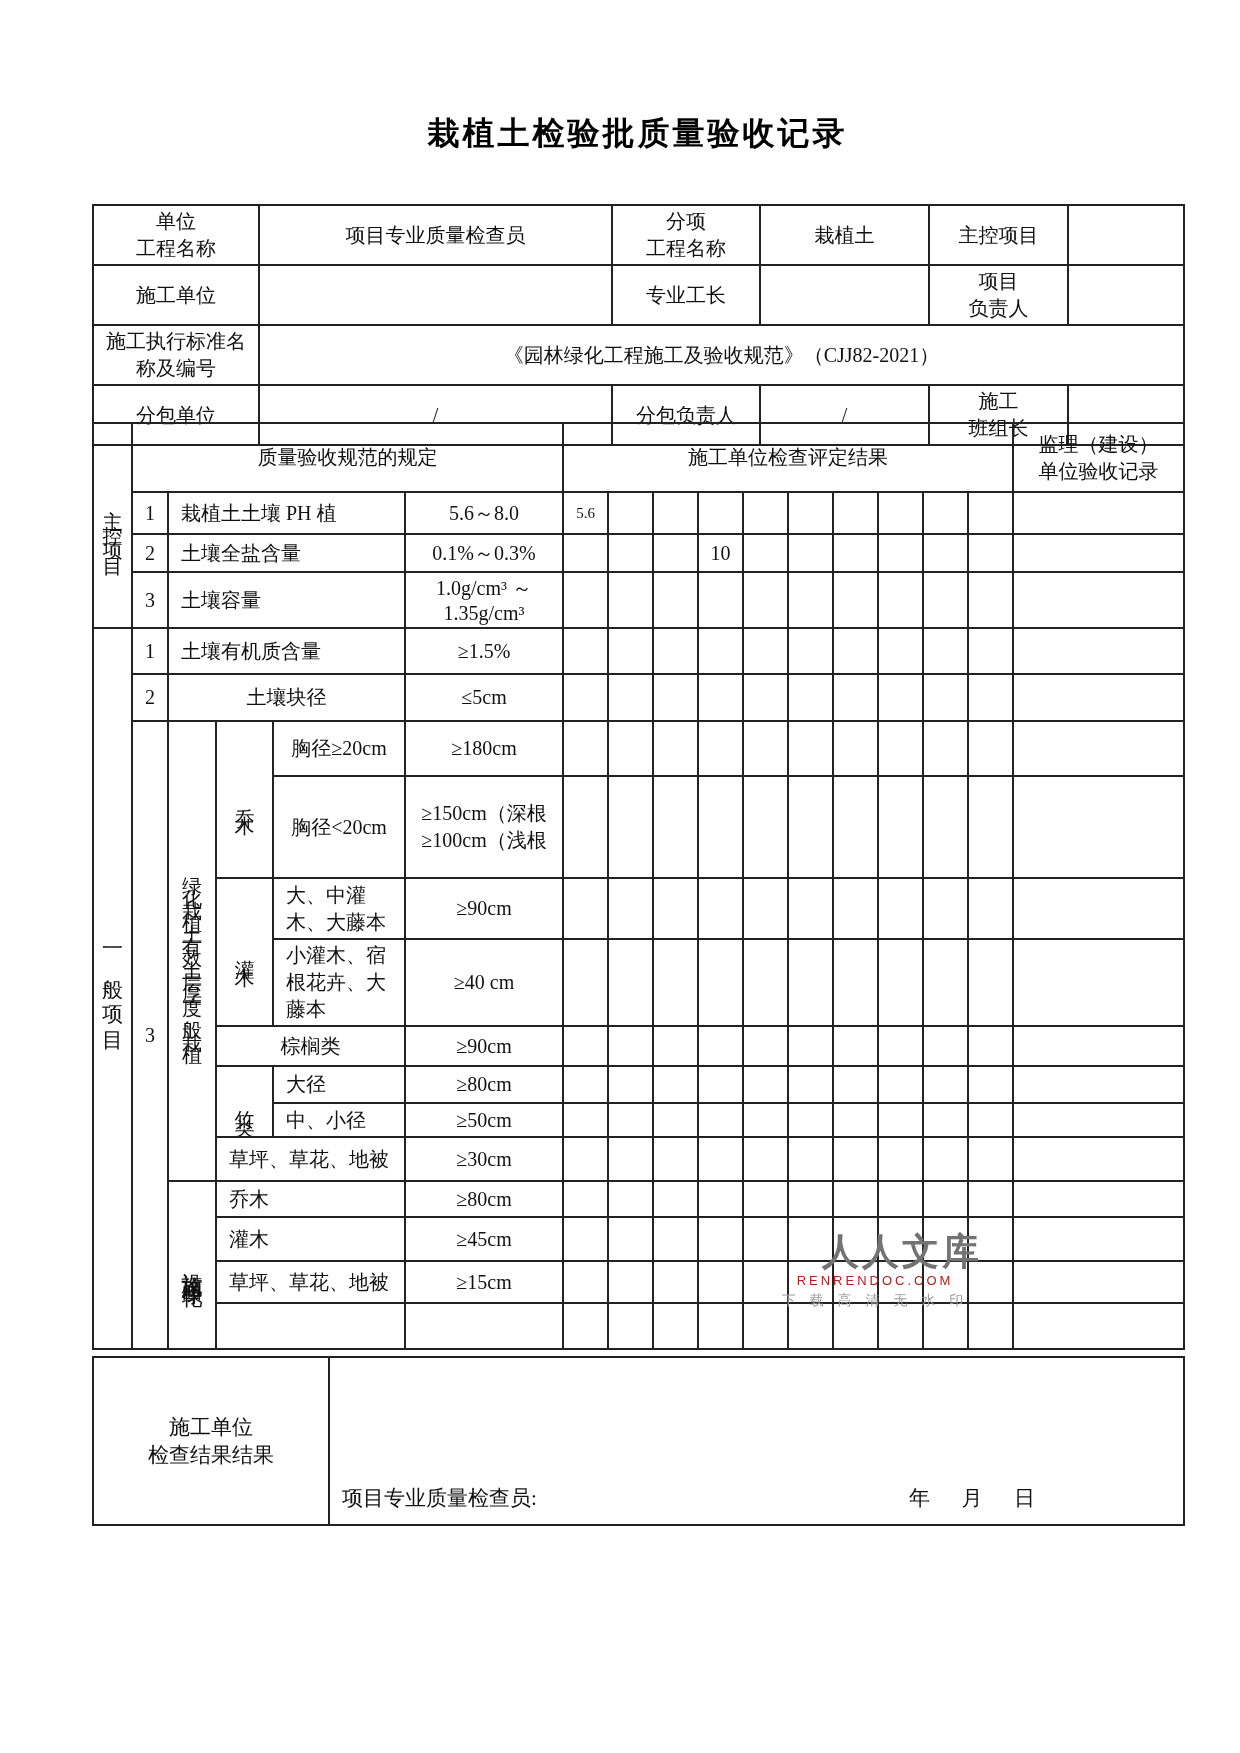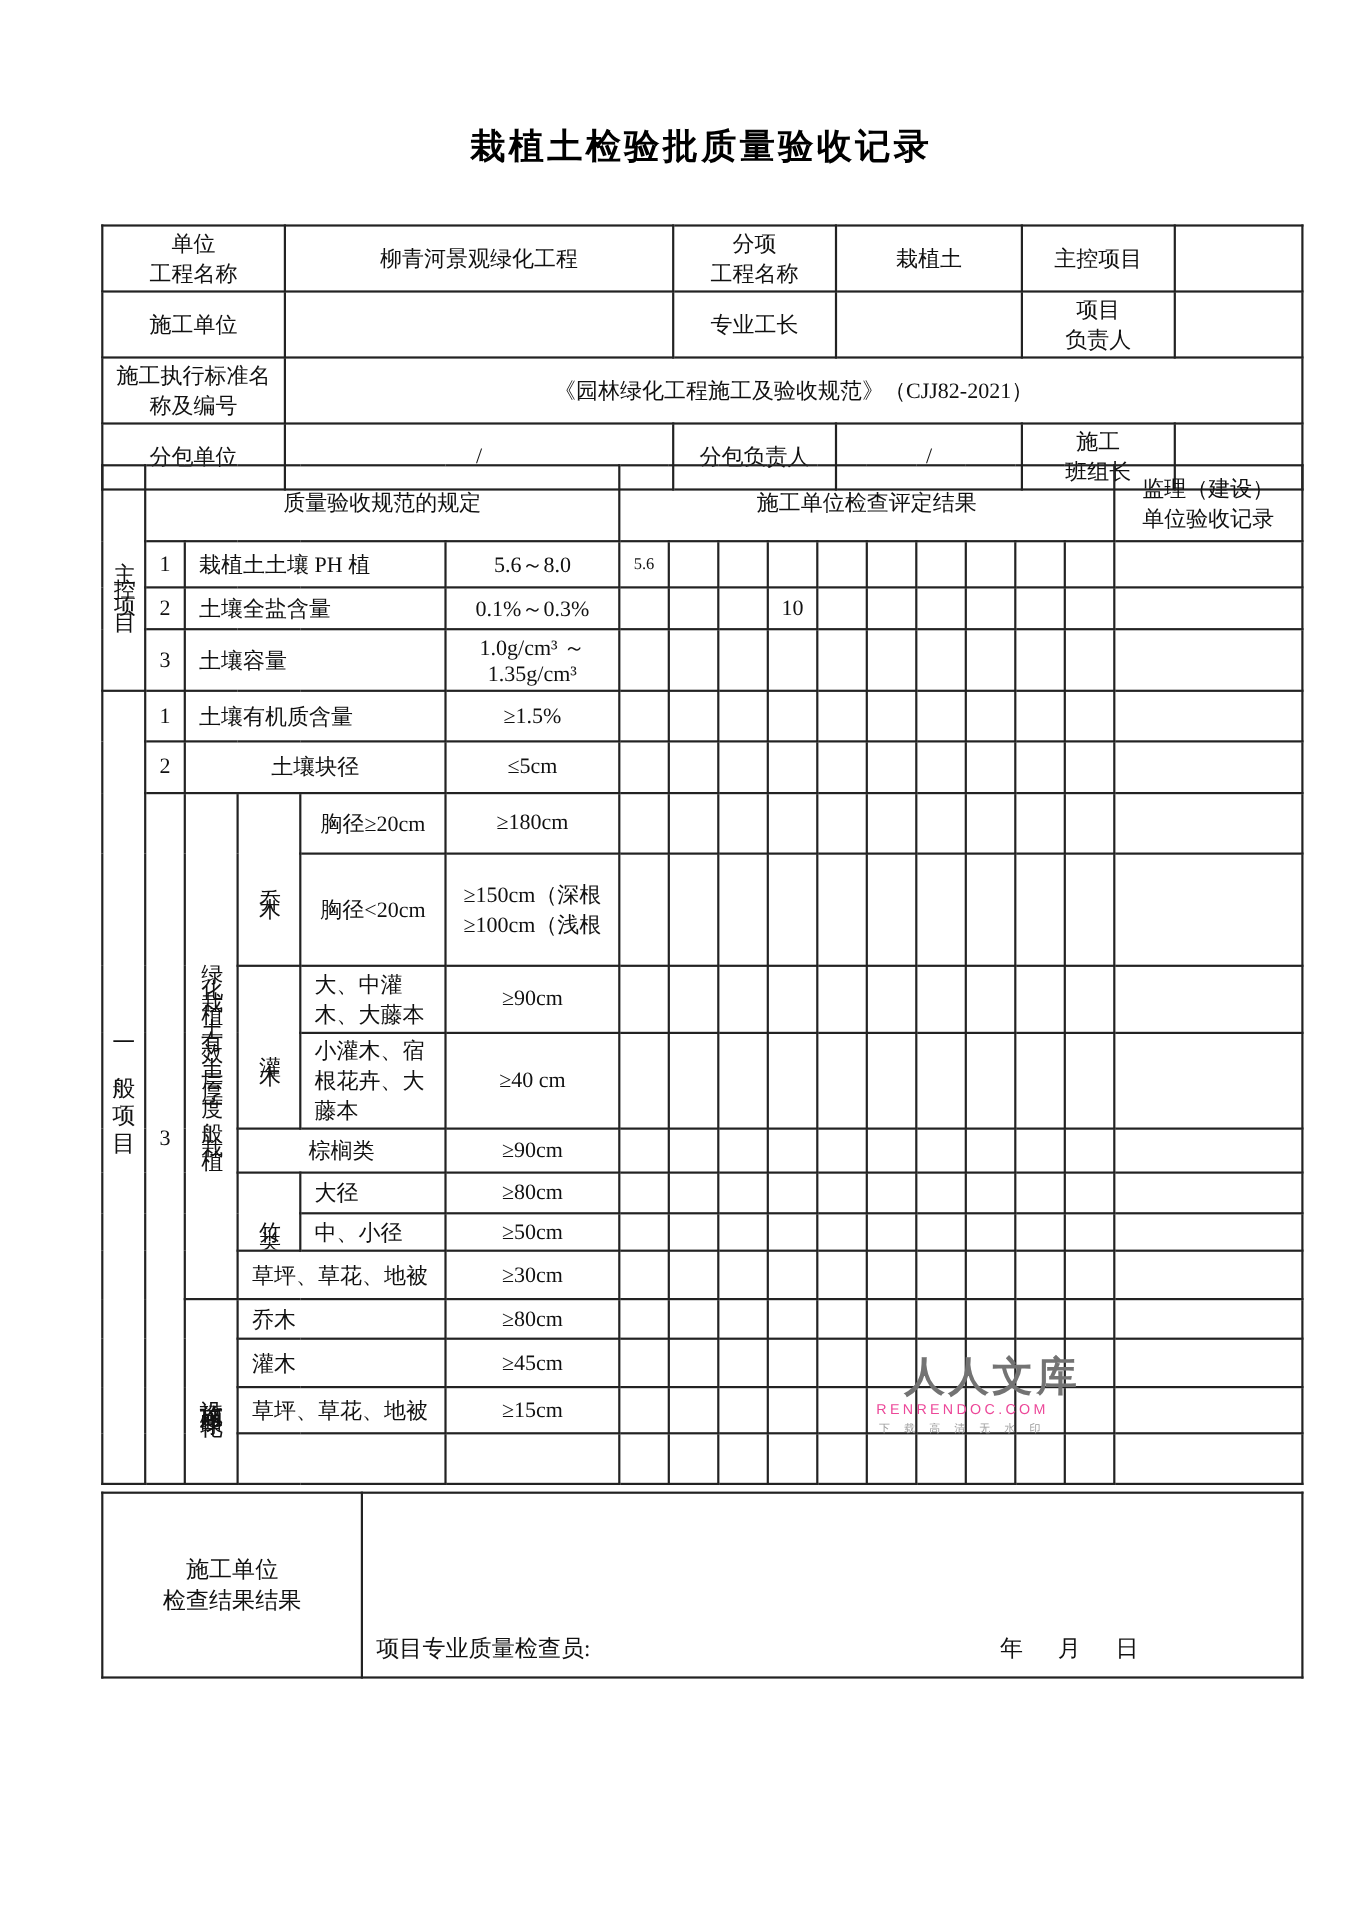--- a/index.html
+++ b/index.html
@@ -38,42 +38,42 @@
   .insp-row{
     position:absolute;left:12px;right:0;bottom:12px;display:flex;
     align-items:baseline;font-size:21px;text-align:left;
   }
   .date{margin-left:auto;margin-right:148px;white-space:pre;}
   .wm{
     position:absolute;left:768px;top:1233px;width:214px;text-align:center;
     z-index:5;pointer-events:none;font-family:"Liberation Sans","DejaVu Sans",sans-serif;
   }
   .wm-l1{font-size:37px;font-weight:700;color:#737373;letter-spacing:3px;line-height:1;text-align:right;}
-  .wm-l2{font-size:13px;color:#ec4899;letter-spacing:3px;margin-top:3px;}
-  .wm-l3{font-size:10px;color:#9c9c9c;letter-spacing:5px;margin-top:4px;}
+  .wm-l2{font-size:13px;color:#b91c1c;letter-spacing:3px;margin-top:3px;}
+  .wm-l3{font-size:14px;color:#9c9c9c;letter-spacing:5px;margin-top:4px;}
 </style>
 </head>
 <body>
 
 <h1 class="title">栽植土检验批质量验收记录</h1>
 
 <table id="info">
   <colgroup>
     <col style="width:166px">
       <col style="width:353px">
       <col style="width:148px">
     <col style="width:169px">
       <col style="width:139px">
       <col style="width:116px">
   </colgroup>
   <tbody>
       <tr style="height:55px">
     <td class="pre">单位
 工程名称</td>
-    <td>柳青河景观绿化工程</td>
+    <td>项目专业质量检查员</td>
     <td class="pre">分项
 工程名称</td>
     <td>栽植土</td>
     <td>主控项目</td>
     <td></td>
   </tr>
   <tr style="height:55px">
     <td>施工单位</td>
     <td></td>
     <td>专业工长</td>

